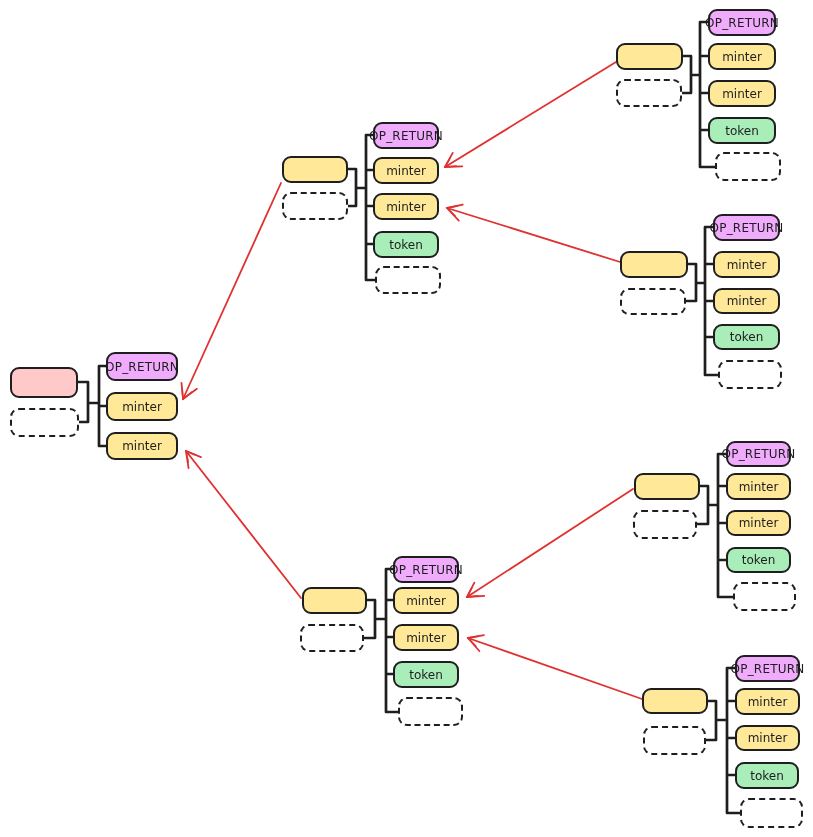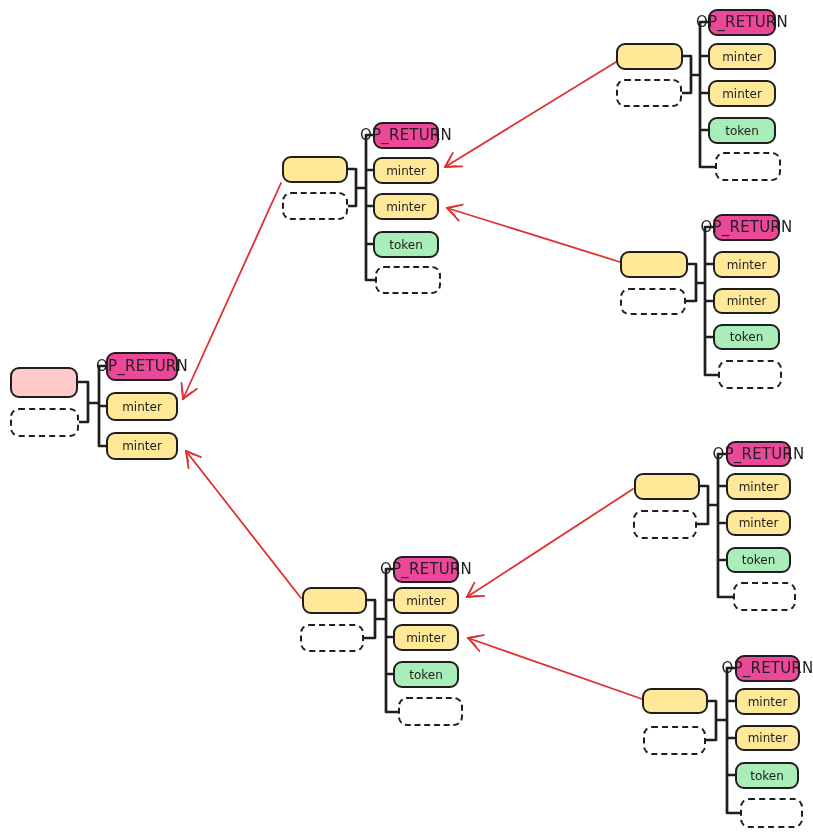--- a/index.html
+++ b/index.html
@@ -7,21 +7,21 @@
     position:relative;width:813px;height:837px;background:#ffffff;overflow:hidden;
     font-family:"DejaVu Sans",sans-serif;color:#1e1e1e;
   }
   #wires{position:absolute;left:0;top:0;z-index:1;}
   .box{
     position:absolute;box-sizing:border-box;z-index:2;
     border:2.7px solid #1e1e1e;border-radius:9px;
     display:flex;align-items:center;justify-content:center;
     font-size:12px;line-height:1;white-space:nowrap;
   }
-  .op   {background:#ec4899;font-size:15px;letter-spacing:.2px;}
+  .op   {background:#f0abfc;font-size:12px;letter-spacing:.2px;}
   .mint {background:#ffe999;}
   .tok  {background:#a9edb9;}
   .gen  {background:#ffc9c9;}
   .in   {background:#ffe999;}
   .ph   {background:#ffffff;border-style:dashed;border-width:2.5px;}
 </style>
 </head>
 <body>
 
 <div id="canvas">

